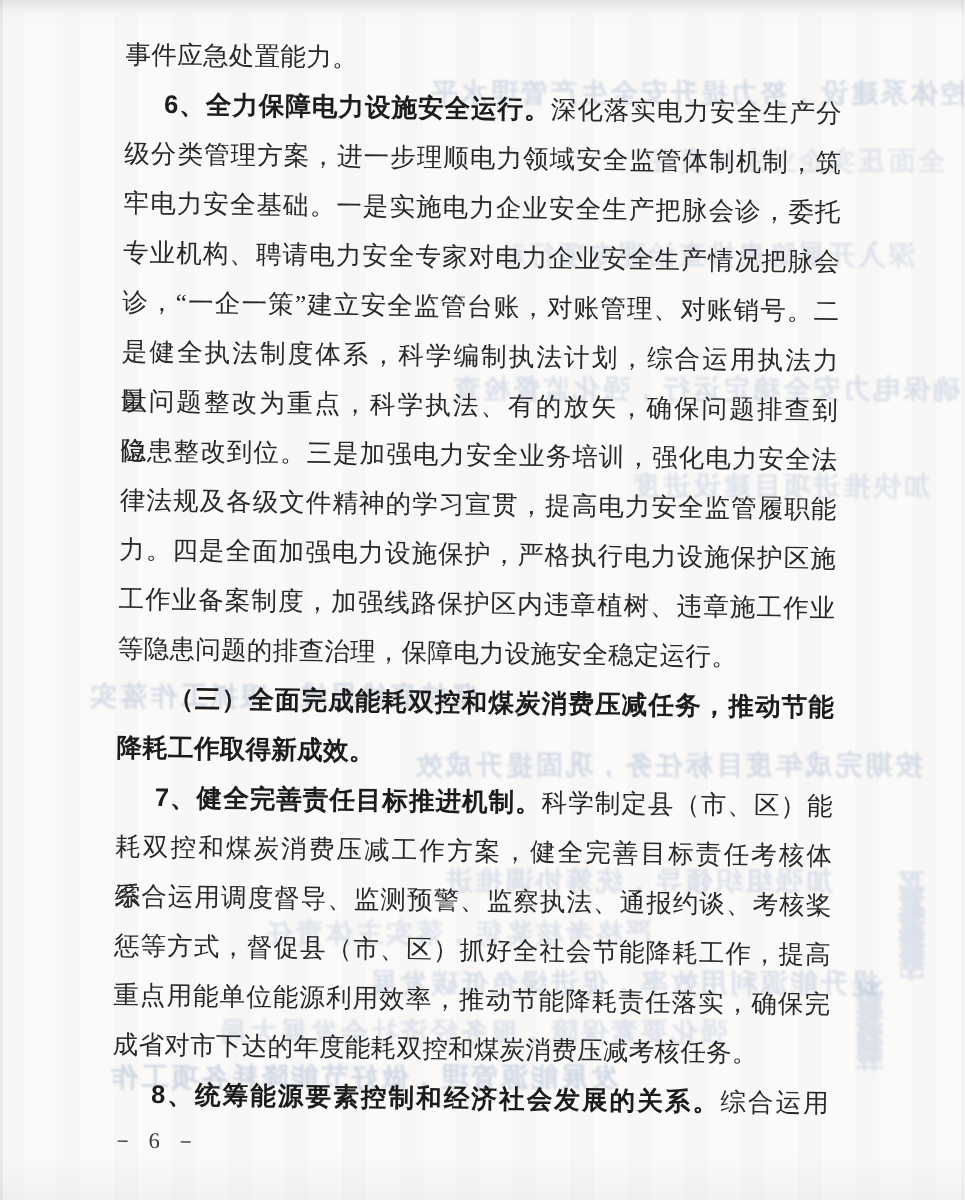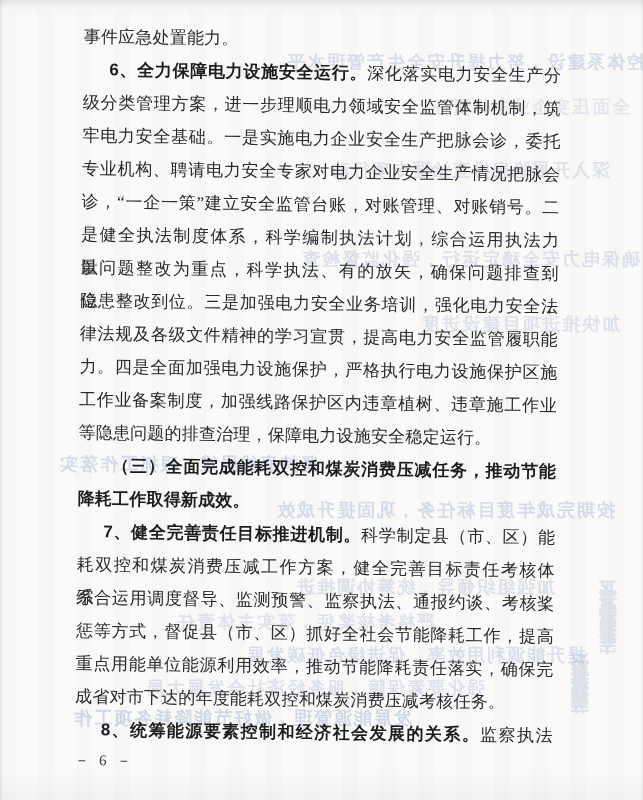--- a/index.html
+++ b/index.html
@@ -103,15 +103,15 @@
   <div class="ln fill"><span>工作业备案制度，加强线路保护区内违章植树、违章施工作业</span></div>
   <div class="ln"><span>等隐患问题的排查治理，保障电力设施安全稳定运行。</span></div>
   <div class="ln fill ind-2"><span class="kai">（三）全面完成能耗双控和煤炭消费压减任务，推动节能</span></div>
   <div class="ln"><span class="kai">降耗工作取得新成效。</span></div>
   <div class="ln fill ind-num"><span class="hd">7、健全完善责任目标推进机制。</span><span>科学制定县（市、区）能</span></div>
   <div class="ln fill"><span>耗双控和煤炭消费压减工作方案，健全完善目标责任考核体系，</span></div>
   <div class="ln fill"><span>综合运用调度督导、监测预警、监察执法、通报约谈、考核奖</span></div>
   <div class="ln fill"><span>惩等方式，督促县（市、区）抓好全社会节能降耗工作，提高</span></div>
   <div class="ln fill"><span>重点用能单位能源利用效率，推动节能降耗责任落实，确保完</span></div>
   <div class="ln"><span>成省对市下达的年度能耗双控和煤炭消费压减考核任务。</span></div>
-  <div class="ln fill ind-num"><span class="hd">8、统筹能源要素控制和经济社会发展的关系。</span><span>监察执法</span></div>
+  <div class="ln fill ind-num"><span class="hd">8、统筹能源要素控制和经济社会发展的关系。</span><span>综合运用</span></div>
   <div class="page-number">－ 6 －</div>
 </div>
 
 </body></html>

